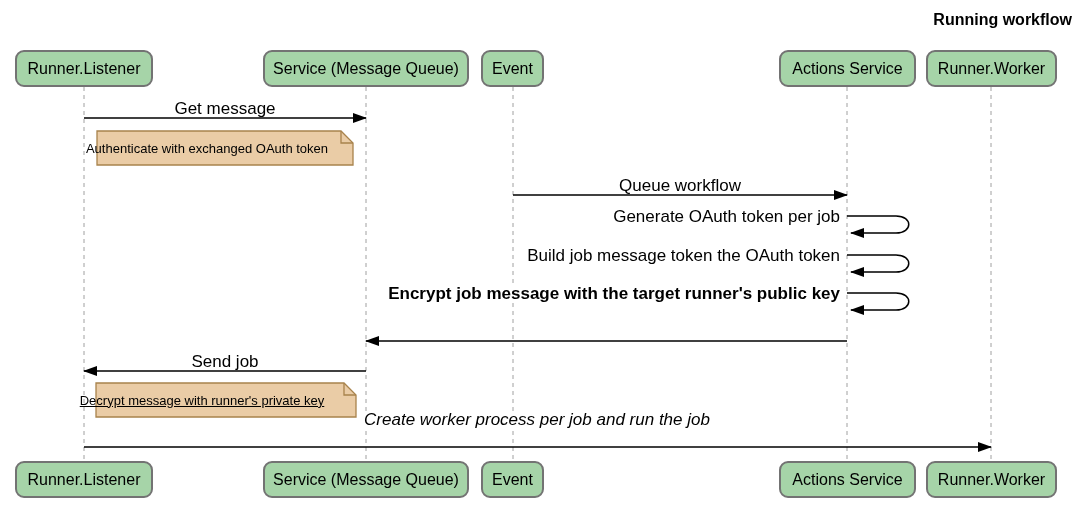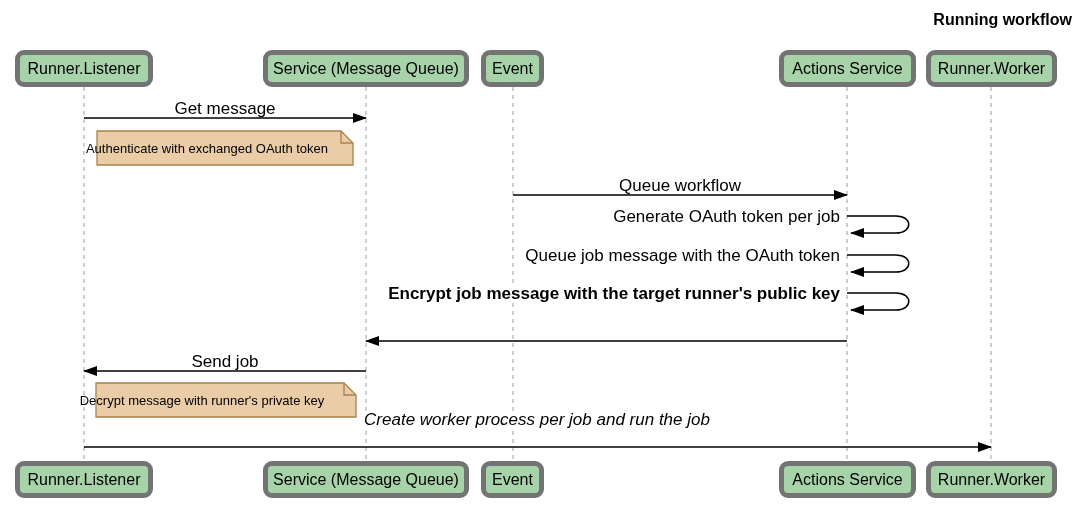--- a/index.html
+++ b/index.html
@@ -22,21 +22,21 @@
   }
   svg.overlay { position: absolute; top: 0; left: 0; }
   .lifeline { stroke: #a0a0a0; stroke-width: 1; stroke-dasharray: 4 4; fill: none; }
   .msg { stroke: #000000; stroke-width: 1.5; fill: none; }
   .note-shape { fill: #EACCA6; stroke: #A8834C; stroke-width: 1.3; }
   .note-fold  { fill: none; stroke: #A8834C; stroke-width: 1.3; }
   .actor {
     position: absolute;
     height: 37px;
     background: #A6D4A8;
-    border: 5px solid #737373;
+    border: 2px solid #737373;
     border-radius: 9px;
     display: flex; align-items: center; justify-content: center;
     font-size: 16px;
     box-sizing: border-box;
     white-space: nowrap;
   }
   .actor.top { top: 50px; }
   .actor.bottom { top: 461px; }
   .mlabel {
     position: absolute;
@@ -93,27 +93,27 @@
       <path class="note-shape" d="M97,131 L341,131 L353,143 L353,165 L97,165 Z"></path>
       <path class="note-fold" d="M341,131 L341,143 L353,143"></path>
       <path class="note-shape" d="M96,383 L344,383 L356,395 L356,417 L96,417 Z"></path>
       <path class="note-fold" d="M344,383 L344,395 L356,395"></path>
     </g>
   </svg>
 
   <div class="mlabel center" style="left:225px; top:101px;">Get message</div>
   <div class="mlabel center" style="left:680px; top:178px;">Queue workflow</div>
   <div class="mlabel rightalign" style="right:229px; top:209px;">Generate OAuth token per job</div>
-  <div class="mlabel rightalign" style="right:229px; top:248px;">Queue job message with the OAuth token</div>
+  <div class="mlabel rightalign" style="right:229px; top:248px;">Build job message token the OAuth token</div>
   <div class="mlabel rightalign" style="right:229px; top:286px;font-weight:bold;">Encrypt job message with the target runner's public key</div>
   <div class="mlabel center" style="left:225px; top:354px;">Send job</div>
   <div class="mlabel center" style="left:537px; top:412px;font-style:italic;">Create worker process per job and run the job</div>
 
   <div class="nlabel" style="left:97px; top:131px; width:220px; height:34px;">Authenticate with exchanged OAuth token</div>
-  <div class="nlabel" style="left:96px; top:383px; width:212px; height:34px;">Decrypt message with runner's private key</div>
+  <div class="nlabel" style="left:96px; top:383px; width:212px; height:34px;text-decoration:underline;">Decrypt message with runner's private key</div>
 
   <div class="actor top" style="left:15px;  width:138px;">Runner.Listener</div>
   <div class="actor top" style="left:263px; width:206px;">Service (Message Queue)</div>
   <div class="actor top" style="left:481px; width:63px;">Event</div>
   <div class="actor top" style="left:779px; width:137px;">Actions Service</div>
   <div class="actor top" style="left:926px; width:131px;">Runner.Worker</div>
 
   <div class="actor bottom" style="left:15px;  width:138px;">Runner.Listener</div>
   <div class="actor bottom" style="left:263px; width:206px;">Service (Message Queue)</div>
   <div class="actor bottom" style="left:481px; width:63px;">Event</div>

